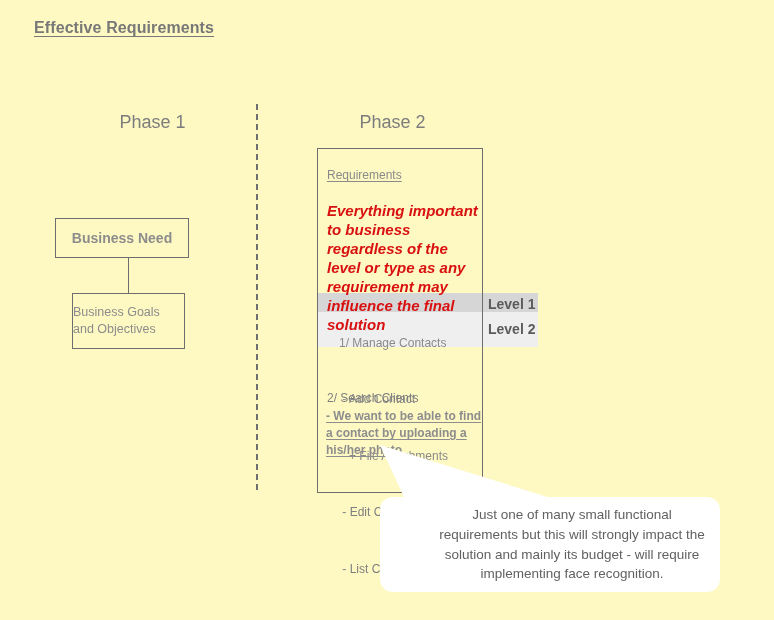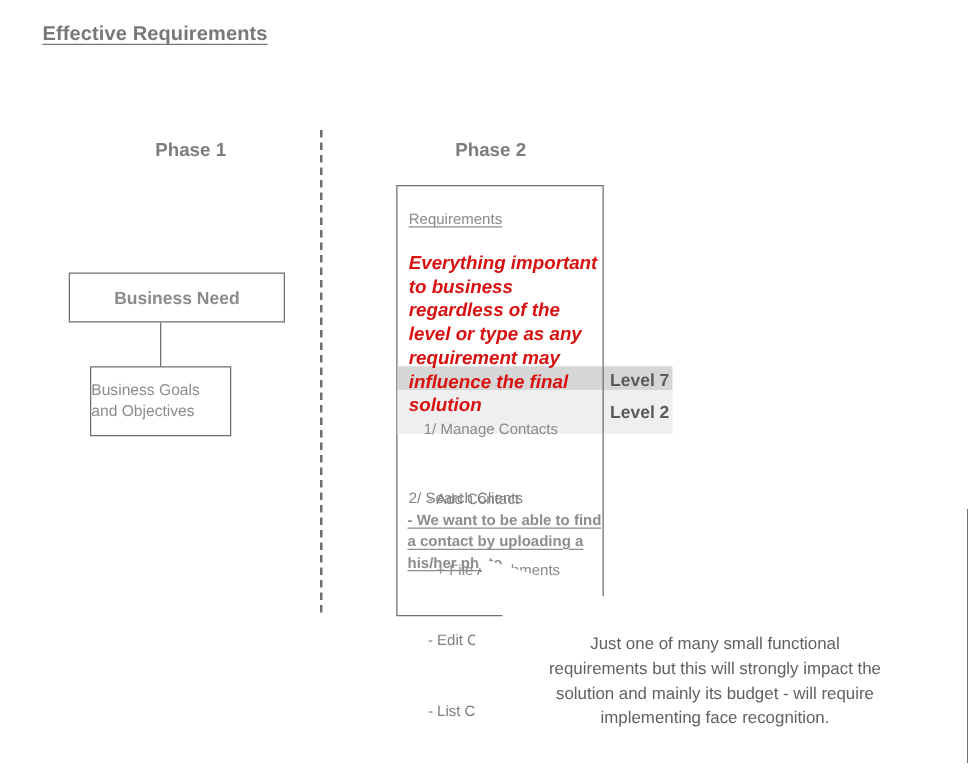--- a/index.html
+++ b/index.html
@@ -7,43 +7,43 @@
     padding: 0;
     background: #000000;
   }
   body {
     font-family: "Liberation Sans", sans-serif;
   }
   #canvas {
     position: relative;
     width: 774px;
     height: 620px;
-    background: #ffffff;
+    background: #fef9c3;
     overflow: hidden;
   }
 
   
   #slide-title {
     position: absolute;
     left: 34px;
     top: 19px;
     font-size: 16px;
     font-weight: bold;
     color: #787878;
     text-decoration: underline;
     text-underline-offset: 3px;
     letter-spacing: 0.1px;
     white-space: nowrap;
   }
 
   
   .phase-title {
     position: absolute;
-    font-size: 15px;
-    font-weight: bold;
+    font-size: 18px;
+    font-weight: normal;
     color: #7d7d7d;
     white-space: nowrap;
   }
   #phase1-title { left: 85px; top: 112px; width: 135px; text-align: center; }
   #phase2-title { left: 325px; top: 112px; width: 135px; text-align: center; }
 
   
   #divider {
     position: absolute;
     left: 256px;
@@ -61,21 +61,21 @@
     color: #8c8c8c;
     display: flex;
     align-items: center;
     justify-content: center;
     text-align: center;
     background: transparent;
   }
   #business-need-box {
     left: 55px;
     top: 218px;
-    width: 173px;
+    width: 134px;
     height: 40px;
     font-size: 14px;
     font-weight: bold;
   }
   #business-goals-box {
     left: 72px;
     top: 293px;
     width: 113px;
     height: 56px;
     font-size: 12.5px;
@@ -263,21 +263,21 @@
   <div id="req-red-note">Everything important to business regardless of the level or type as any requirement may influence the final solution</div>
 
   <div id="req-list">
     <span class="req-line on-light">1/ Manage Contacts</span>
     <span class="req-line on-light"> - Add Contact</span>
     <span class="req-line on-light">   + File Attachments</span>
     <span class="req-line"> - Edit Contact</span>
     <span class="req-line"> - List Contacts</span>
   </div>
 
-  <div id="level-1" class="level-label">Level 7</div>
+  <div id="level-1" class="level-label">Level 1</div>
   <div id="level-2" class="level-label">Level 2</div>
 
   <div id="req-section2-title">2/ Search Clients</div>
 
   <div id="req-section2-note"> - We want to be able to find a contact by uploading a his/her photo</div>
 
   <svg id="callout-tail" viewBox="0 0 340 75">
     <polygon points="0,0 30,65 200,62" fill="#ffffff"></polygon>
   </svg>
 

